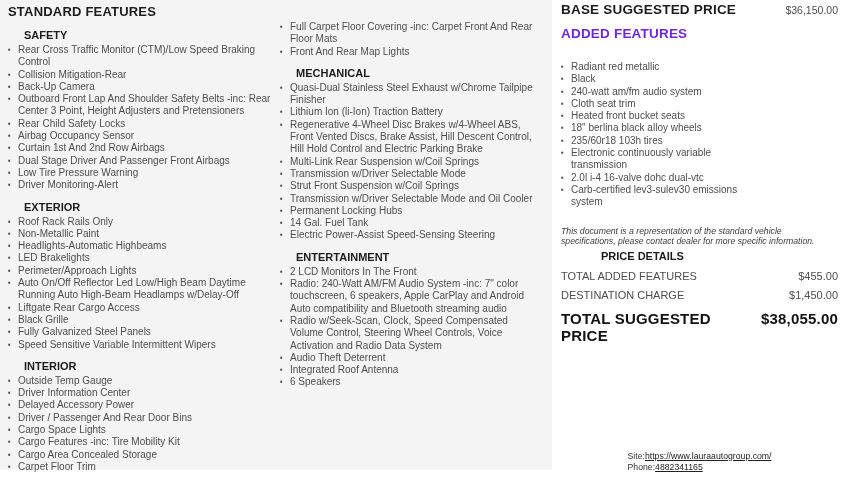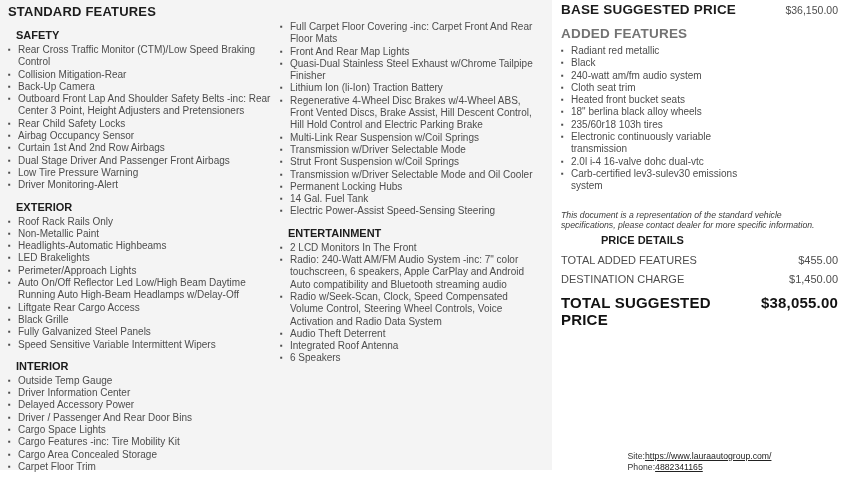--- a/index.html
+++ b/index.html
@@ -20,21 +20,21 @@
   .col1 { left: 8px;  top: 4px;  width: 266px; }
   .col2 { left: 280px; top: 21px; width: 260px; }
   .right-col { position: absolute; left: 561px; top: 2px; width: 277px; }
 
   .page-title {
     font-size: 13px; font-weight: bold; color: #1c1c1c;
     letter-spacing: 0.2px; line-height: 16px;
   }
   .section-heading {
     font-size: 11px; font-weight: bold; color: #1c1c1c;
-    margin: 9px 0 2px 8px; line-height: 13px;
+    margin: 9px 0 2px 16px; line-height: 13px;
   }
   .col2 .section-group:first-child .section-heading { display: none; }
 
   ul.features { list-style: none; margin: 0; padding: 0; }
   li.feature {
     font-size: 10px; line-height: 12.3px; color: #4d4d4d;
     padding-left: 10px; position: relative;
   }
   li.feature::before {
     content: "▪"; position: absolute; left: 0; top: 0;
@@ -43,22 +43,22 @@
 
   
   .base-row {
     display: flex; justify-content: space-between; align-items: baseline;
     margin-top: 0;
     text-align: right;
   }
   .base-label { font-size: 13.5px; font-weight: bold; color: #1c1c1c; letter-spacing: 0.2px; }
   .base-value { font-size: 10.5px; color: #4d4d4d; }
   .added-title {
-    font-size: 13.5px; font-weight: bold; color: #737373;
-    margin-top: 9px; margin-bottom: 4px; letter-spacing: 0.2px;
+    font-size: 13.5px; font-weight: bold; color: #6d28d9;
+    margin-top: 9px; margin-bottom: 20px; letter-spacing: 0.2px;
   }
   .added-list li.feature { padding-right: 72px; }
   .added-list .item-price {
     position: absolute; right: -72px; top: 0; width: 72px;
     text-align: right; color: #4d4d4d; font-size: 10.5px;
   }
   .disclaimer {
     font-style: italic; font-size: 8.7px; line-height: 10.8px;
     color: #3c3c3c; margin-top: 17px;
   }
@@ -140,20 +140,21 @@
 
 <div class="col col2">
   <div>
       <div class="section-group">
         <ul class="features">
           <li class="feature">Full Carpet Floor Covering -inc: Carpet Front And Rear Floor Mats</li>
           <li class="feature">Front And Rear Map Lights</li>
         </ul>
       </div>
       <div class="section-group">
+        <div class="section-heading">MECHANICAL</div>
         <ul class="features">
           <li class="feature">Quasi-Dual Stainless Steel Exhaust w/Chrome Tailpipe Finisher</li>
           <li class="feature">Lithium Ion (li-Ion) Traction Battery</li>
           <li class="feature">Regenerative 4-Wheel Disc Brakes w/4-Wheel ABS, Front Vented Discs, Brake Assist, Hill Descent Control, Hill Hold Control and Electric Parking Brake</li>
           <li class="feature">Multi-Link Rear Suspension w/Coil Springs</li>
           <li class="feature">Transmission w/Driver Selectable Mode</li>
           <li class="feature">Strut Front Suspension w/Coil Springs</li>
           <li class="feature">Transmission w/Driver Selectable Mode and Oil Cooler</li>
           <li class="feature">Permanent Locking Hubs</li>
           <li class="feature">14 Gal. Fuel Tank</li>

